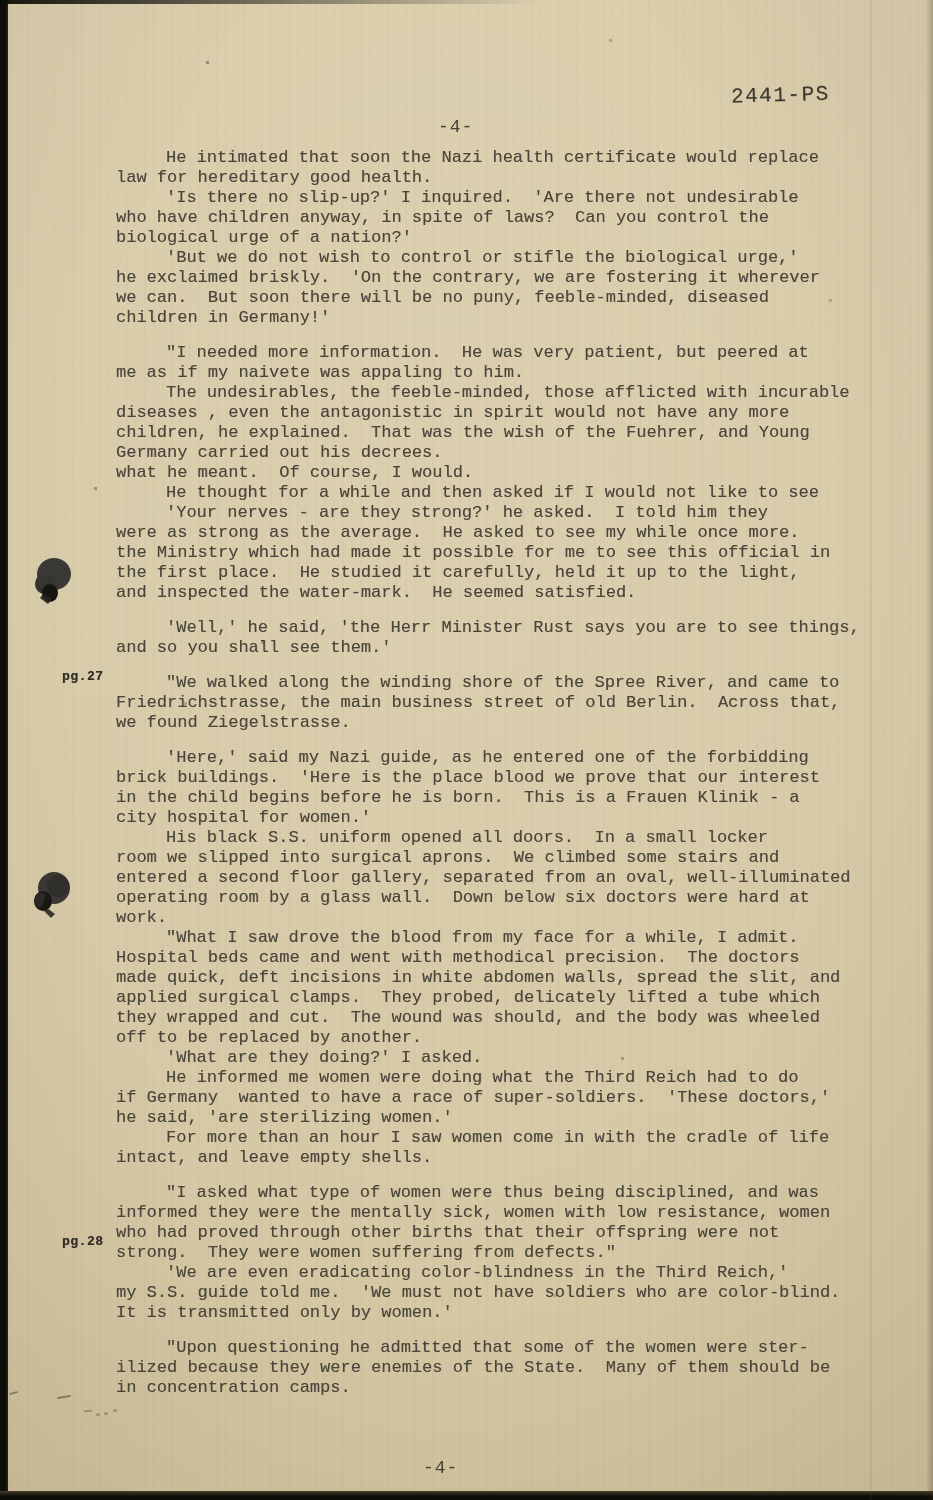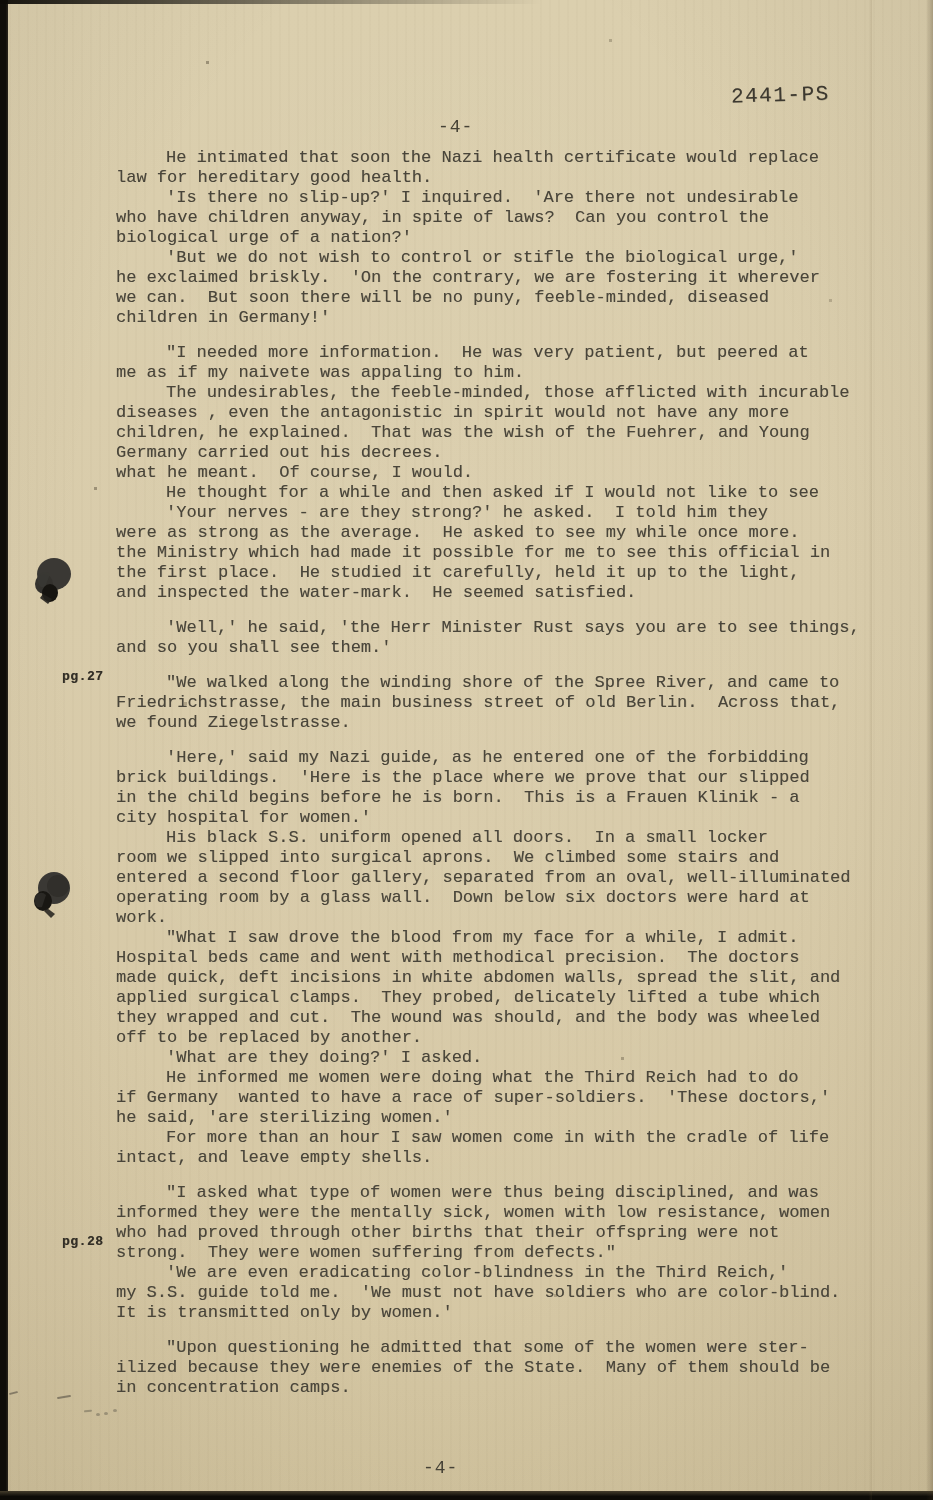--- a/index.html
+++ b/index.html
@@ -116,21 +116,21 @@
         <div class="line first">'Well,' he said, 'the Herr Minister Rust says you are to see things,</div>
         <div class="line">and so you shall see them.'</div>
       </div>
       <div class="para gap">
         <div class="line first">"We walked along the winding shore of the Spree River, and came to</div>
         <div class="line">Friedrichstrasse, the main business street of old Berlin.  Across that,</div>
         <div class="line">we found Ziegelstrasse.</div>
       </div>
       <div class="para gap">
         <div class="line first">'Here,' said my Nazi guide, as he entered one of the forbidding</div>
-        <div class="line">brick buildings.  'Here is the place where we prove that our slipped</div>
+        <div class="line">brick buildings.  'Here is the place blood we prove that our interest</div>
         <div class="line">in the child begins before he is born.  This is a Frauen Klinik - a</div>
         <div class="line">city hospital for women.'</div>
       </div>
       <div class="para">
         <div class="line first">His black S.S. uniform opened all doors.  In a small locker</div>
         <div class="line">room we slipped into surgical aprons.  We climbed some stairs and</div>
         <div class="line">entered a second floor gallery, separated from an oval, well-illuminated</div>
         <div class="line">operating room by a glass wall.  Down below six doctors were hard at</div>
         <div class="line">work.</div>
       </div>

